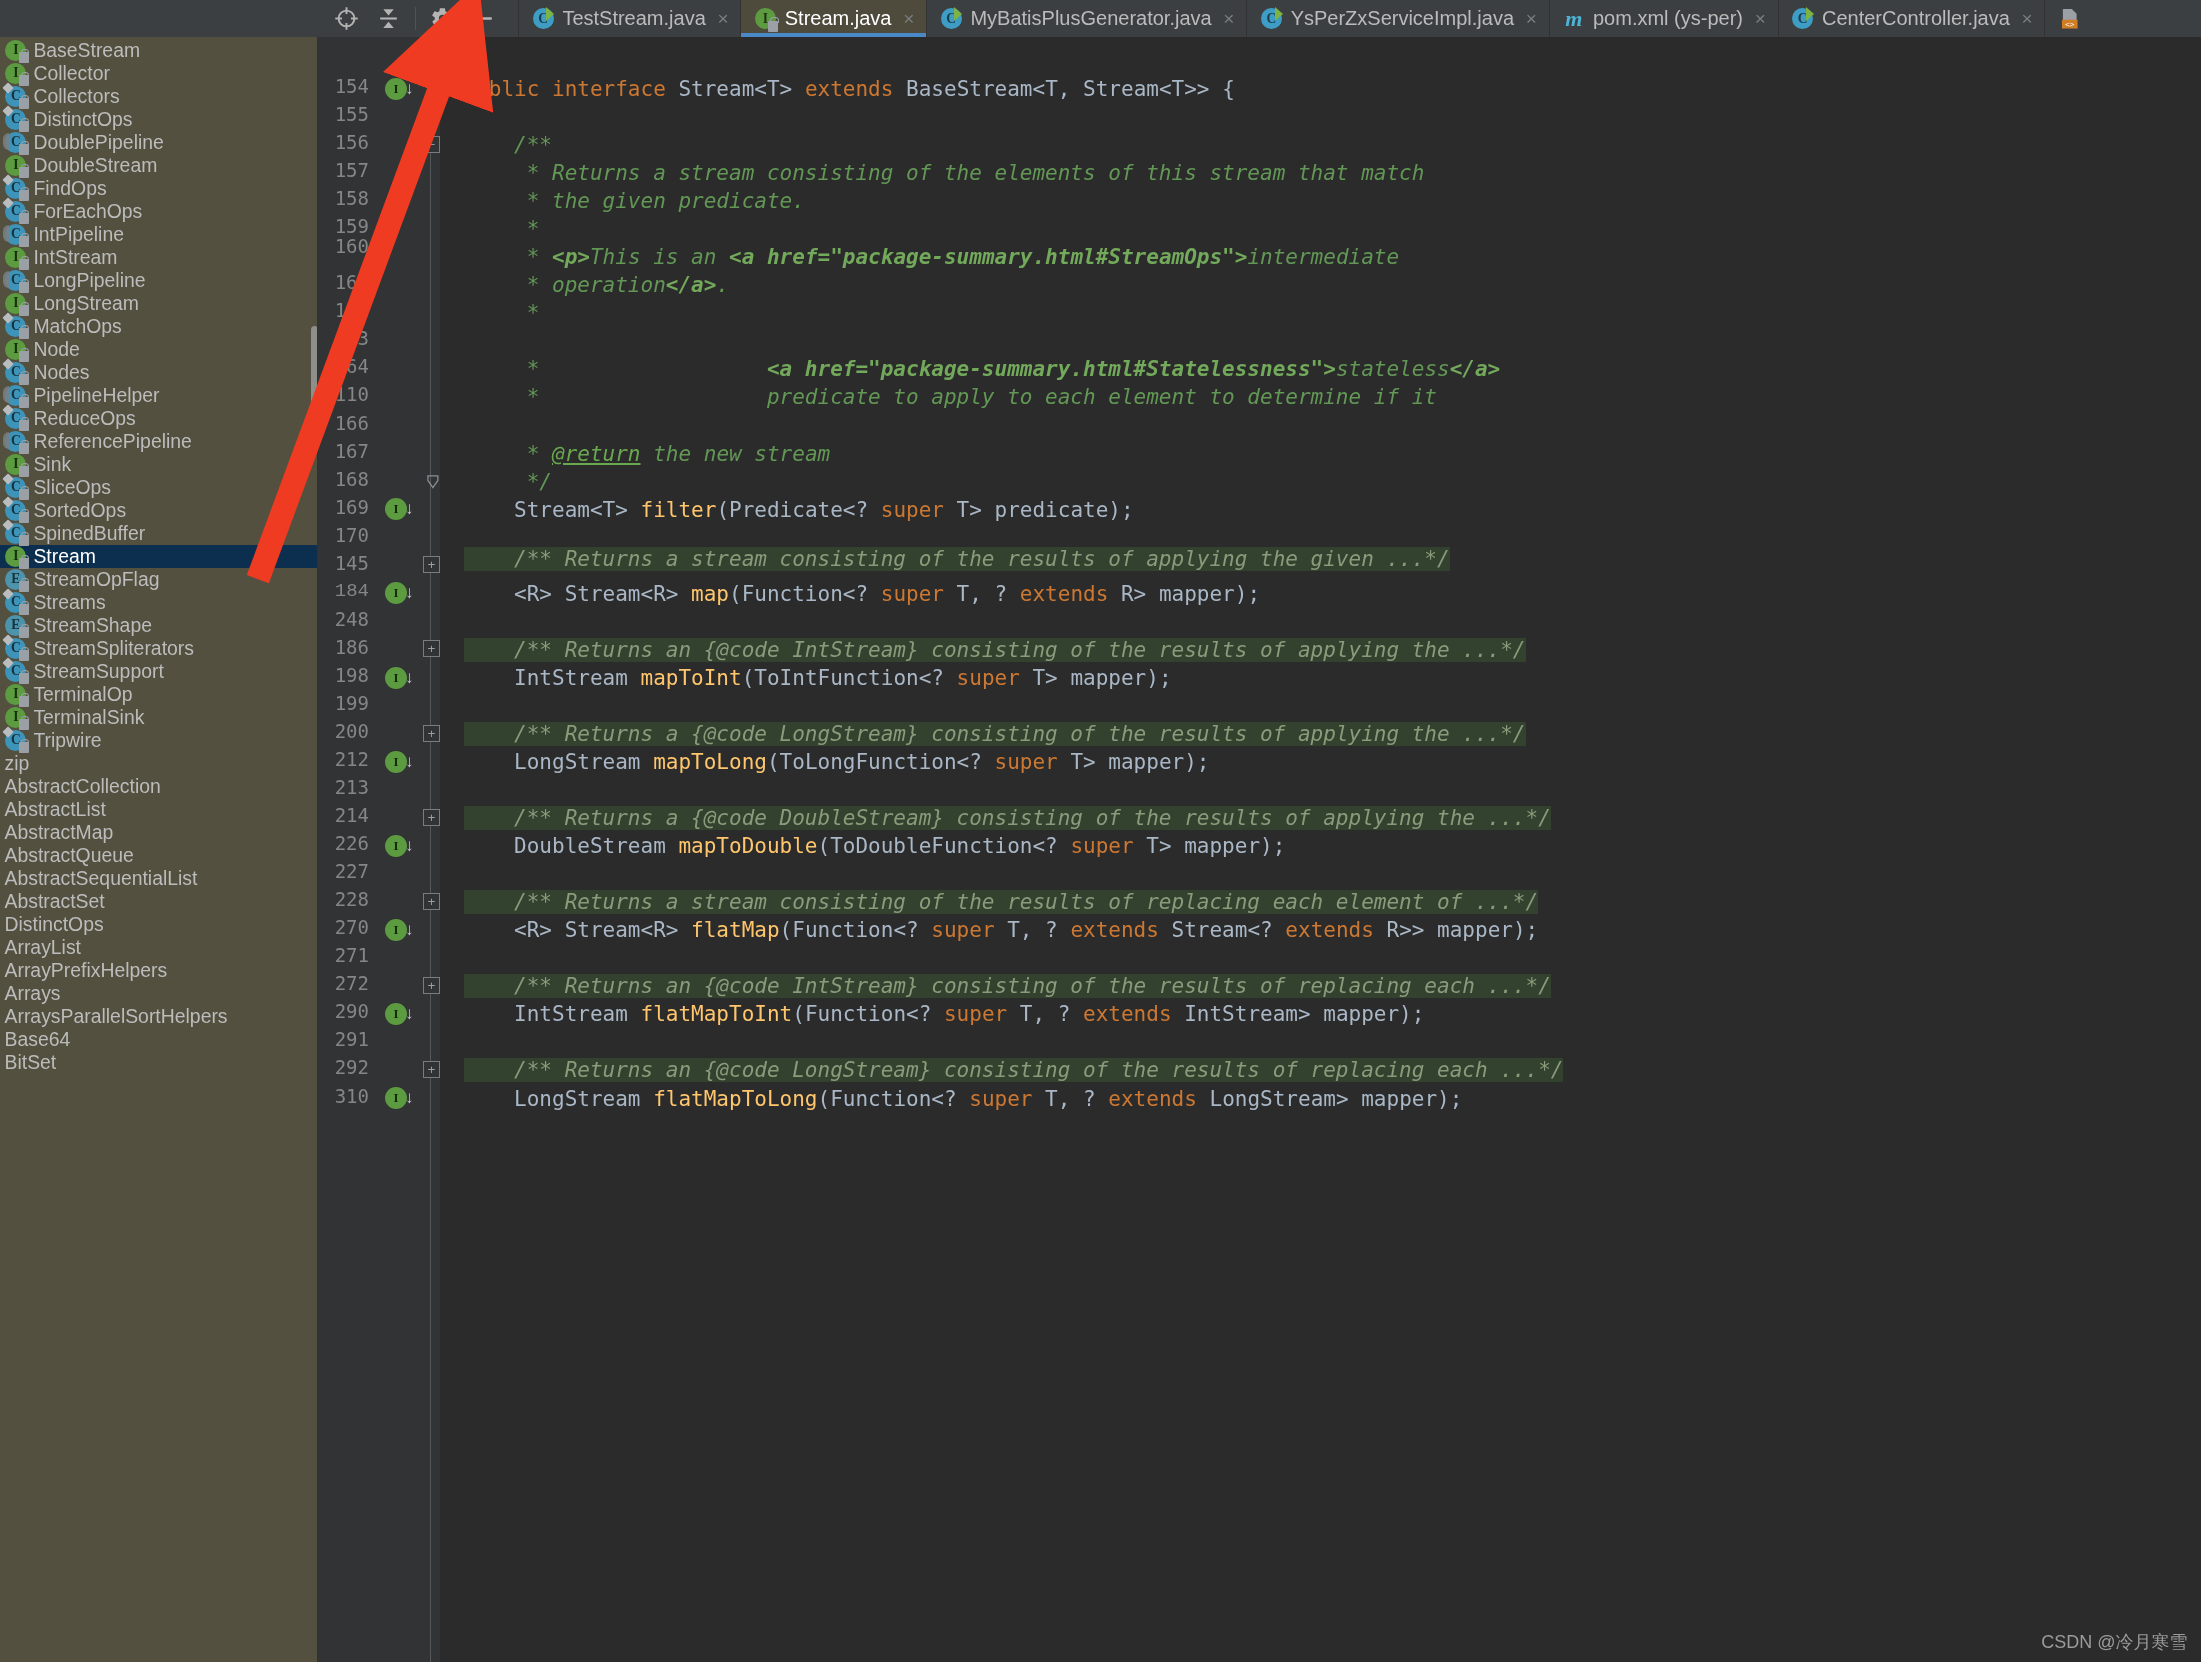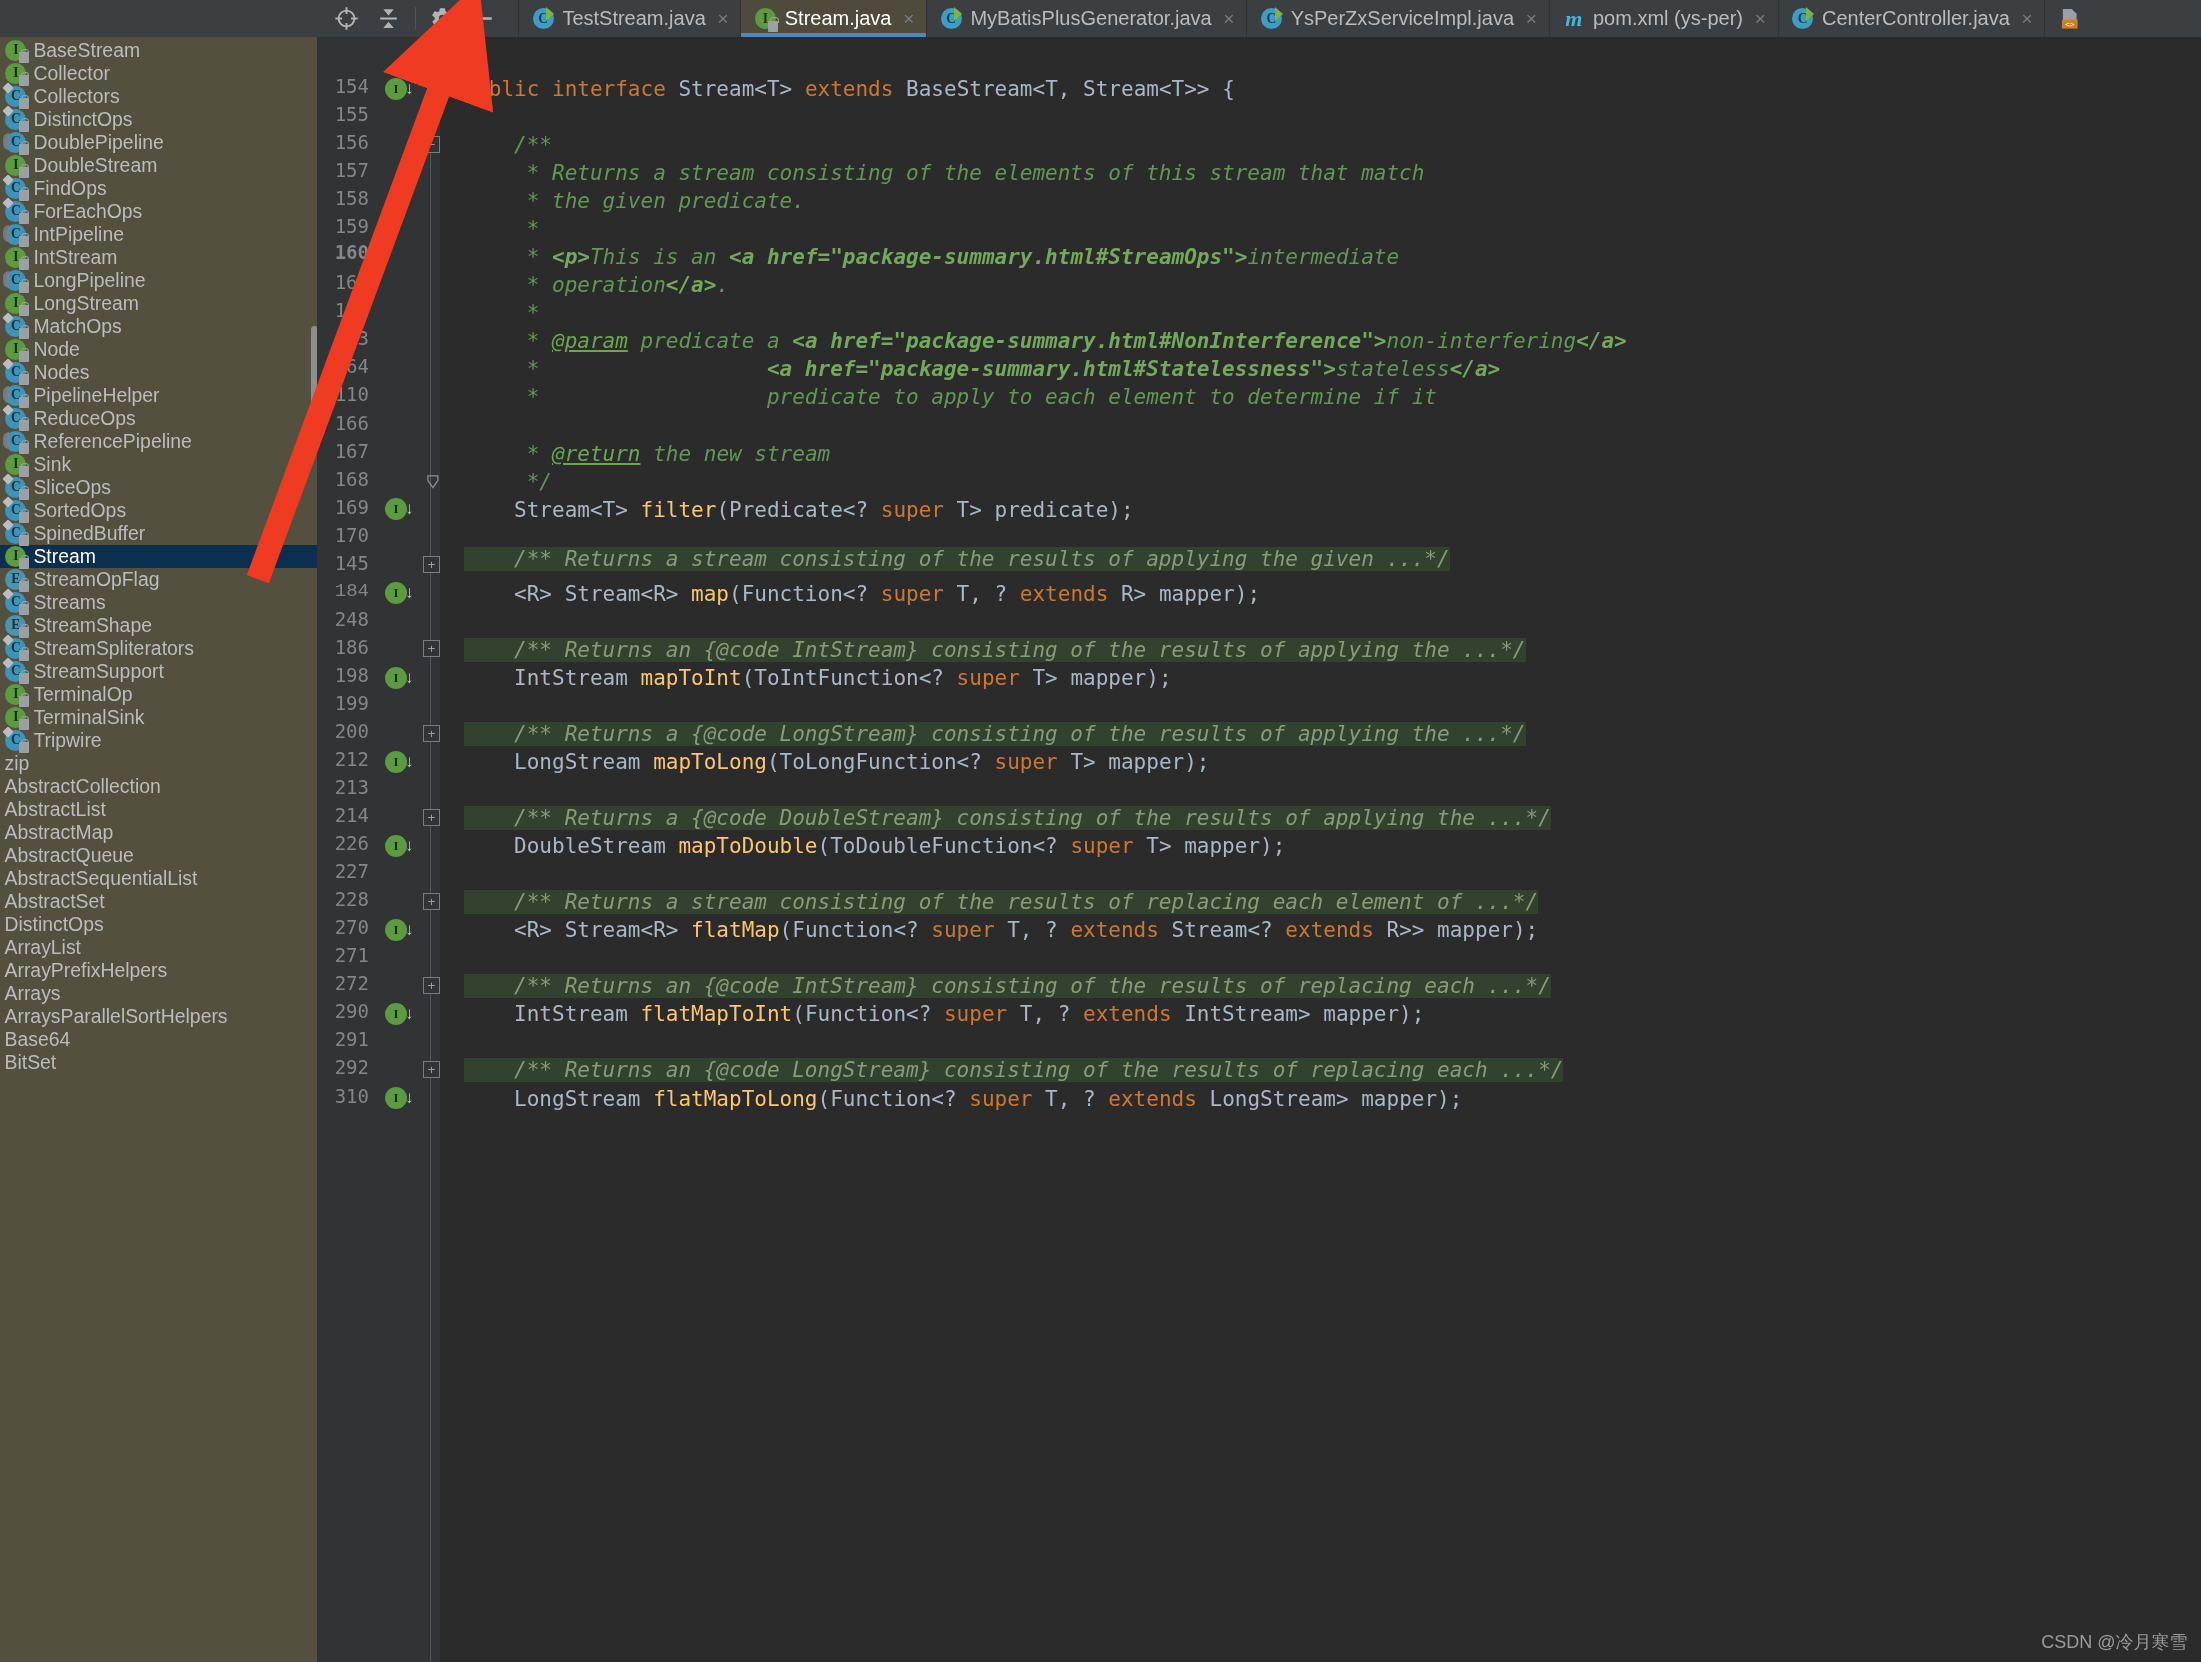--- a/index.html
+++ b/index.html
@@ -526,21 +526,21 @@
             <div class="impl-ico">I<span class="impl-arrow">↓</span></div>
           </div>
           <div class="gutter-num" style="top: 66px;">155</div>
           <div class="gutter-num" style="top: 94px;">156</div>
           <div class="gutter-mark" style="top: 99px; left: 105px;">
             <div class="fold-minus">−</div>
           </div>
           <div class="gutter-num" style="top: 122px;">157</div>
           <div class="gutter-num" style="top: 150px;">158</div>
           <div class="gutter-num" style="top: 178px;">159</div>
-          <div class="gutter-num" style="top: 204px; font-weight: bold;">160</div>
+          <div class="gutter-num" style="top: 198px;">160</div>
           <div class="gutter-num" style="top: 234px;">161</div>
           <div class="gutter-num" style="top: 262px;">162</div>
           <div class="gutter-num" style="top: 290px;">163</div>
           <div class="gutter-num" style="top: 318px;">164</div>
           <div class="gutter-num" style="top: 346px;">110</div>
           <div class="gutter-num" style="top: 375px;">166</div>
           <div class="gutter-num" style="top: 403px;">167</div>
           <div class="gutter-num" style="top: 431px;">168</div>
           <div class="gutter-mark" style="top: 438px; left: 109px;"><svg width="11.8" height="13.6" viewBox="0 0 13 15">
               <path d="M6.5 14 L1 6 L1 1 L12 1 L12 6 Z" fill="none" stroke="#8b8f92" stroke-width="1.4"></path>
@@ -616,21 +616,20 @@
       <div class="codearea" id="codearea">
           <div class="cline" style="top: 38px;"><span class="kw">public interface </span><span class="plain">Stream</span><span class="plain">&lt;</span><span class="plain">T</span><span class="plain">&gt; </span><span class="kw">extends </span><span class="plain">BaseStream&lt;T, Stream&lt;T&gt;&gt; {</span></div>
           <div class="cline" style="top: 66px;"></div>
           <div class="cline" style="top: 94px;"><span class="jd">    /**</span></div>
           <div class="cline" style="top: 122px;"><span class="jd">     * Returns a stream consisting of the elements of this stream that match</span></div>
           <div class="cline" style="top: 150px;"><span class="jd">     * the given predicate.</span></div>
           <div class="cline" style="top: 178px;"><span class="jd">     *</span></div>
           <div class="cline" style="top: 206px;"><span class="jd">     * </span><span class="jd-html">&lt;p&gt;</span><span class="jd">This is an </span><span class="jd-html">&lt;a href="package-summary.html#StreamOps"&gt;</span><span class="jd">intermediate</span></div>
           <div class="cline" style="top: 234px;"><span class="jd">     * operation</span><span class="jd-html">&lt;/a&gt;</span><span class="jd">.</span></div>
           <div class="cline" style="top: 262px;"><span class="jd">     *</span></div>
-          <div class="cline" style="top: 290px;"><span class="jd">     * </span><span class="jd-tag">@param</span><span class="jd"> predicate a </span><span class="jd-html">&lt;a href="package-summary.html#NonInterference"&gt;</span><span class="jd">non-interfering</span><span class="jd-html">&lt;/a&gt;</span></div>
           <div class="cline" style="top: 318px;"><span class="jd">     *                  </span><span class="jd-html">&lt;a href="package-summary.html#Statelessness"&gt;</span><span class="jd">stateless</span><span class="jd-html">&lt;/a&gt;</span></div>
           <div class="cline" style="top: 346px;"><span class="jd">     *                  predicate to apply to each element to determine if it</span></div>
           <div class="cline" style="top: 403px;"><span class="jd">     * </span><span class="jd-tag">@return</span><span class="jd"> the new stream</span></div>
           <div class="cline" style="top: 431px;"><span class="jd">     */</span></div>
           <div class="cline" style="top: 459px;"><span class="plain">    Stream&lt;T&gt; </span><span class="mname">filter</span><span class="plain">(Predicate&lt;? </span><span class="kw">super </span><span class="plain">T&gt; predicate);</span></div>
           <div class="cline" style="top: 487px;"></div>
           <div class="cline" style="top: 508px;"><span class="folded">    /** Returns a stream consisting of the results of applying the given ...*/</span></div>
           <div class="cline" style="top: 543px;"><span class="plain">    &lt;R&gt; Stream&lt;R&gt; </span><span class="mname">map</span><span class="plain">(Function&lt;? </span><span class="kw">super </span><span class="plain">T, ? </span><span class="kw">extends </span><span class="plain">R&gt; mapper);</span></div>
           <div class="cline" style="top: 571px;"></div>
           <div class="cline" style="top: 599px;"><span class="folded">    /** Returns an {@code IntStream} consisting of the results of applying the ...*/</span></div>

